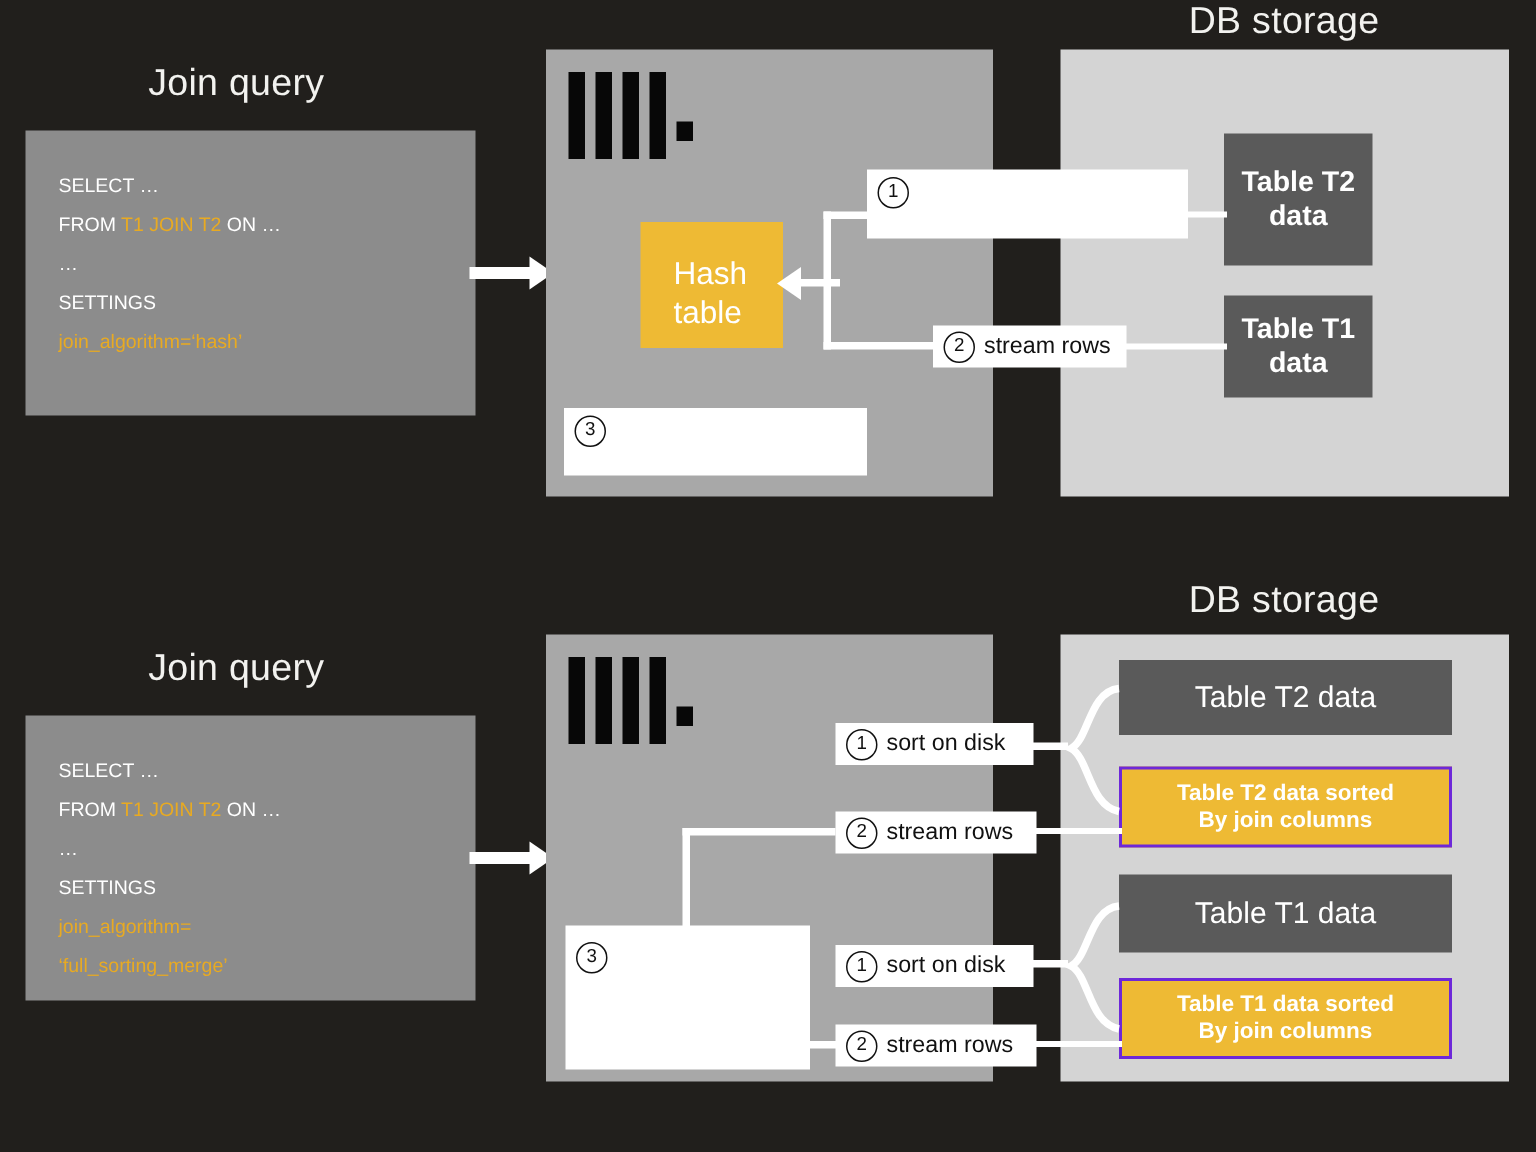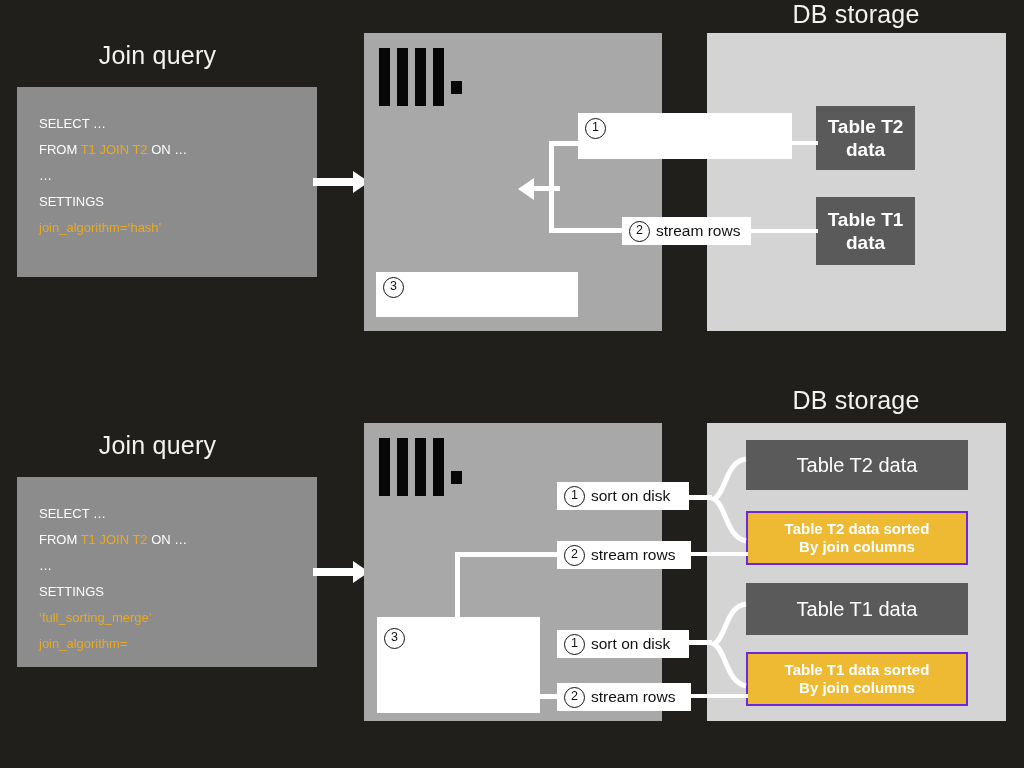--- a/index.html
+++ b/index.html
@@ -140,24 +140,26 @@
   <div class="abs server" style="left:364px;top:33px;width:298px;height:298px;"></div>
 
   <div class="chlogo" style="left:379px;top:48px;width:80px;height:58px;">
     <i style="left:0px;top:0px;width:11px;height:58px;"></i>
     <i style="left:18px;top:0px;width:11px;height:58px;"></i>
     <i style="left:36px;top:0px;width:11px;height:58px;"></i>
     <i style="left:54px;top:0px;width:11px;height:58px;"></i>
     <i style="left:72px;top:33px;width:11px;height:13px;"></i>
   </div>
 
+  <div class="abs hashbox" style="left:427px;top:148px;width:95px;height:84px;white-space:pre-line;">Hash
+table</div>
 
   <div class="abs storage" style="left:707px;top:33px;width:299px;height:298px;"></div>
 
-  <div class="abs tablebox" style="left:816px;top:106px;width:99px;height:64px;font-size:19px;white-space:pre-line;">Table T2
+  <div class="abs tablebox" style="left:816px;top:89px;width:99px;height:88px;font-size:19px;white-space:pre-line;">Table T2
 data</div>
   <div class="abs tablebox" style="left:816px;top:197px;width:99px;height:68px;font-size:19px;white-space:pre-line;">Table T1
 data</div>
 
   <div class="wline" style="left:790px;top:141px;width:28px;height:4px;"></div>
 
   <div class="wline" style="left:750px;top:229px;width:68px;height:4px;"></div>
 
   <div class="wline" style="left:549px;top:141px;width:32px;height:5px;"></div>
   <div class="wline" style="left:549px;top:141px;width:5px;height:92px;"></div>
@@ -180,22 +182,22 @@
 
   <div class="abs heading" style="left:60px;top:431px;width:195px;">Join query</div>
 
   <div class="abs heading" style="left:756px;top:386px;width:200px;">DB storage</div>
 
   <div class="abs querybox" style="left:17px;top:477px;width:300px;height:190px;">
     <div><span class="kw">SELECT …</span></div>
     <div><span class="kw">FROM </span><span class="amber">T1 JOIN T2</span><span class="kw"> ON …</span></div>
     <div><span class="kw">…</span></div>
     <div><span class="kw">SETTINGS</span></div>
+    <div><span class="amber">join_algorithm=</span></div>
     <div><span class="amber">‘full_sorting_merge’</span></div>
-    <div><span class="amber">join_algorithm=</span></div>
   </div>
 
   <div class="feedarrow" style="left:313px;top:561px;width:56px;height:22px;">
     <div class="shaft" style="left:0;top:7px;width:42px;height:8px;"></div>
     <div class="head" style="left:40px;top:0;"></div>
   </div>
 
   <div class="abs server" style="left:364px;top:423px;width:298px;height:298px;"></div>
 
   <div class="chlogo" style="left:379px;top:438px;width:80px;height:58px;">

